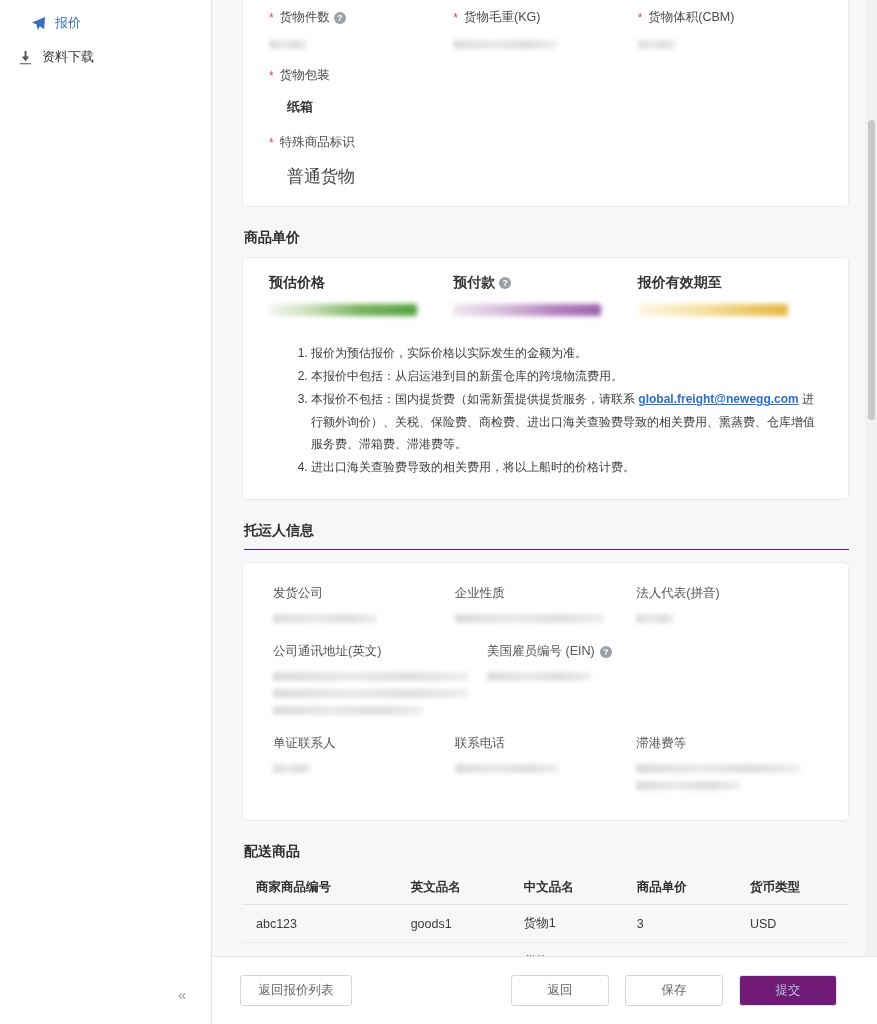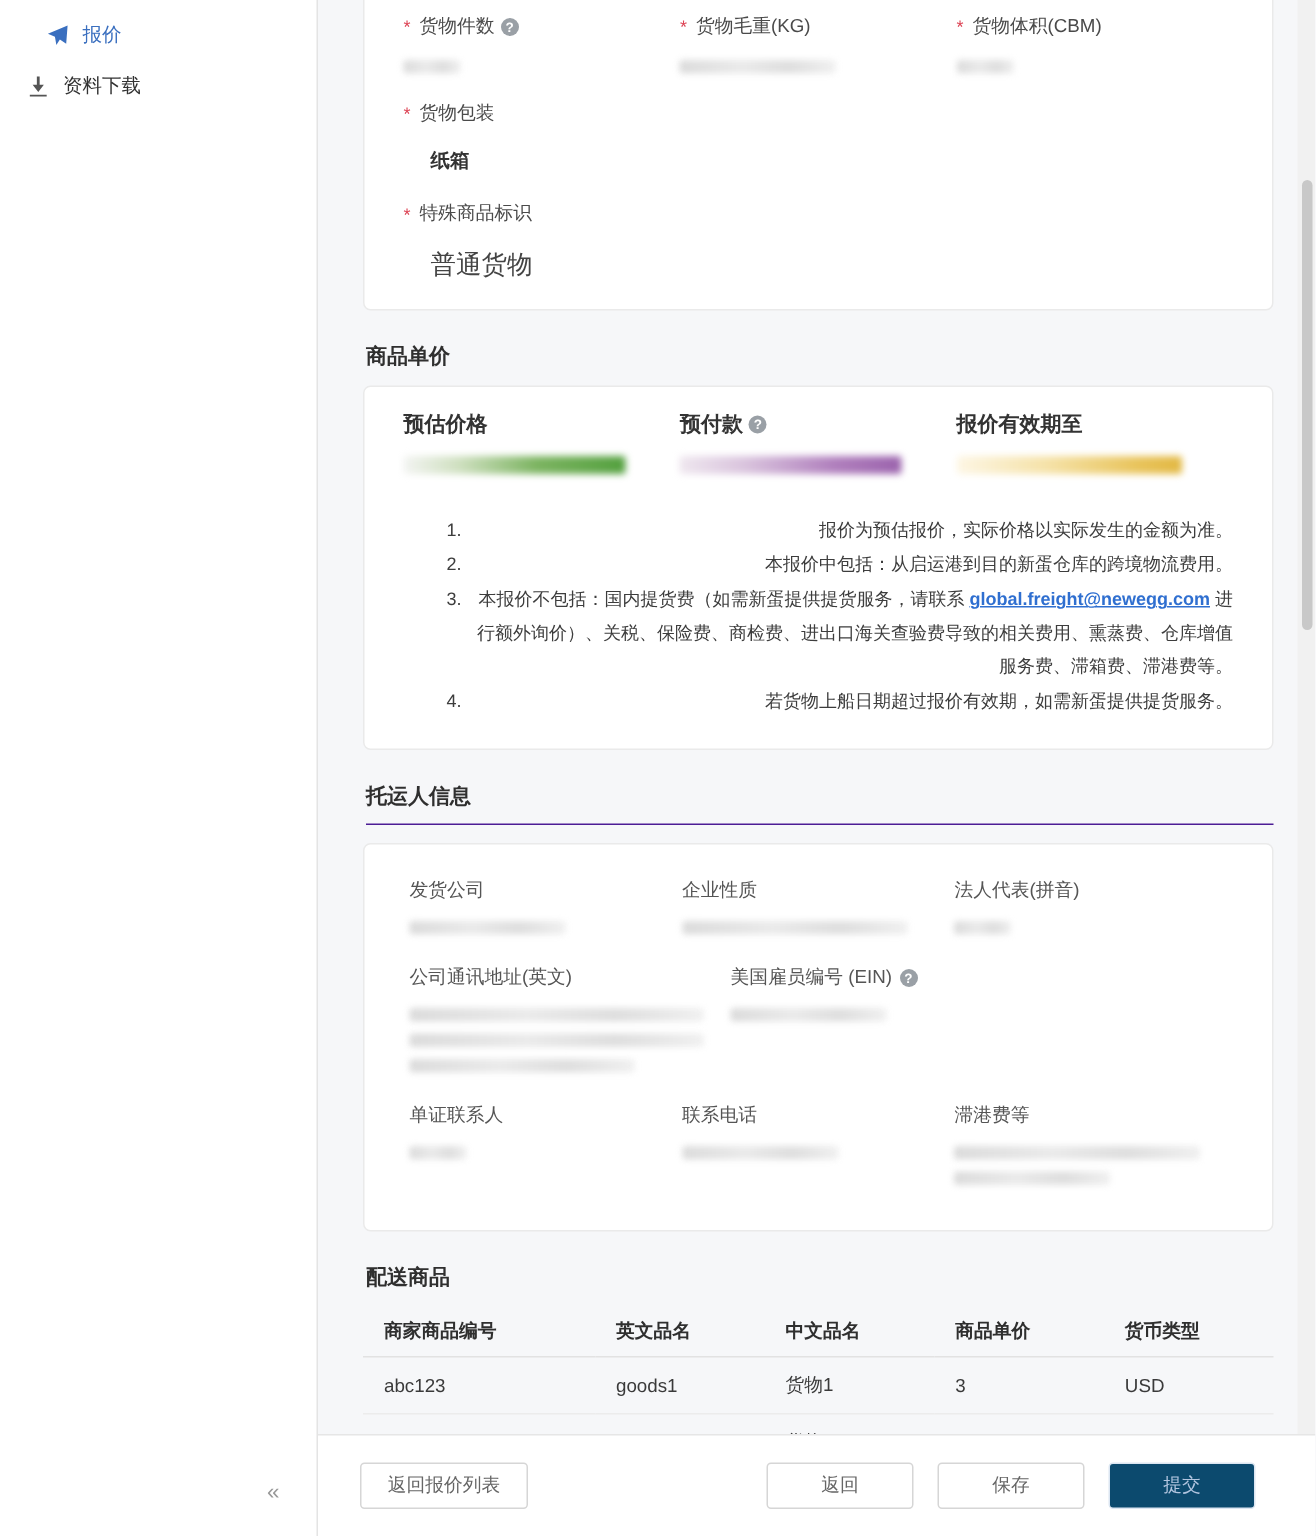--- a/index.html
+++ b/index.html
@@ -169,21 +169,21 @@
   .bar.purple { width: 148px; background: linear-gradient(90deg,#efe7ef 0%, #d9c3dd 30%, #b07fbd 70%, #9b63ad 100%); }
   .bar.yellow { width: 150px; background: linear-gradient(90deg,#fdf6e4 0%, #f5e2a8 40%, #e9c45c 80%, #e2b843 100%); }
 
   .quote-notes {
     margin-top: 26px;
     font-size: 12px;
     color: #3d3d3d;
     line-height: 1.85;
     padding-left: 28px;
   }
-  .quote-notes ol { margin: 0; padding-left: 14px; text-align: right; }
+  .quote-notes ol { margin: 0; padding-left: 14px; }
   .quote-notes li { margin-bottom: 1px; }
   .quote-notes a { color: #2f6fd0; text-decoration: underline; font-weight: bold; }
 
   
   .shipper-card { padding: 22px 30px 18px 30px; }
   .shipper-row { display: flex; margin-bottom: 4px; }
   .shipper-col { flex: 1 1 0; padding-right: 18px; }
   .shipper-col .slabel {
     font-size: 12.5px;
     color: #555;
@@ -227,21 +227,21 @@
     padding: 6px 0;
     width: 98px;
     text-align: center;
     cursor: pointer;
     border: 1px solid #d6d6d6;
     background: #fff;
     color: #666;
     user-select: none;
   }
   .btn.wide { width: 112px; }
-  .btn.disabled { background: #0c4a6e; color: #b3c6e0; border-color: #dce6f2; }
+  .btn.disabled { background: #701a75; color: #b3c6e0; border-color: #dce6f2; }
   .footer-right { margin-left: auto; display: flex; gap: 16px; padding-left: 14px; }
   .scroll-strip {
     position: absolute;
     top: 0; right: 0; width: 12px; height: 100%;
     background: #f1f1f1;
   }
   .scroll-thumb {
     position: absolute;
     right: 2px; top: 120px;
     width: 7px; height: 300px;
@@ -344,21 +344,21 @@
         </div>
       </div>
 
       <div class="quote-notes">
         <ol>
           <li>报价为预估报价，实际价格以实际发生的金额为准。</li>
           <li>本报价中包括：从启运港到目的新蛋仓库的跨境物流费用。</li>
           <li>
             <span>本报价不包括：国内提货费（如需新蛋提供提货服务，请联系 </span><a href="#">global.freight@newegg.com</a><span> 进行额外询价）、关税、保险费、商检费、进出口海关查验费导致的相关费用、熏蒸费、仓库增值服务费、滞箱费、滞港费等。</span>
           </li>
-          <li>若货物上船日期超过报价有效期，如需新蛋提供提货服务。</li>
+          <li>进出口海关查验费导致的相关费用，将以上船时的价格计费。</li>
         </ol>
       </div>
     </div>
 
     <div class="section-title ruled">托运人信息</div>
     <div class="card shipper-card">
       <div class="shipper-row">
         <div class="shipper-col">
           <div class="slabel">发货公司</div>
           <div class="blur md sval"></div>

